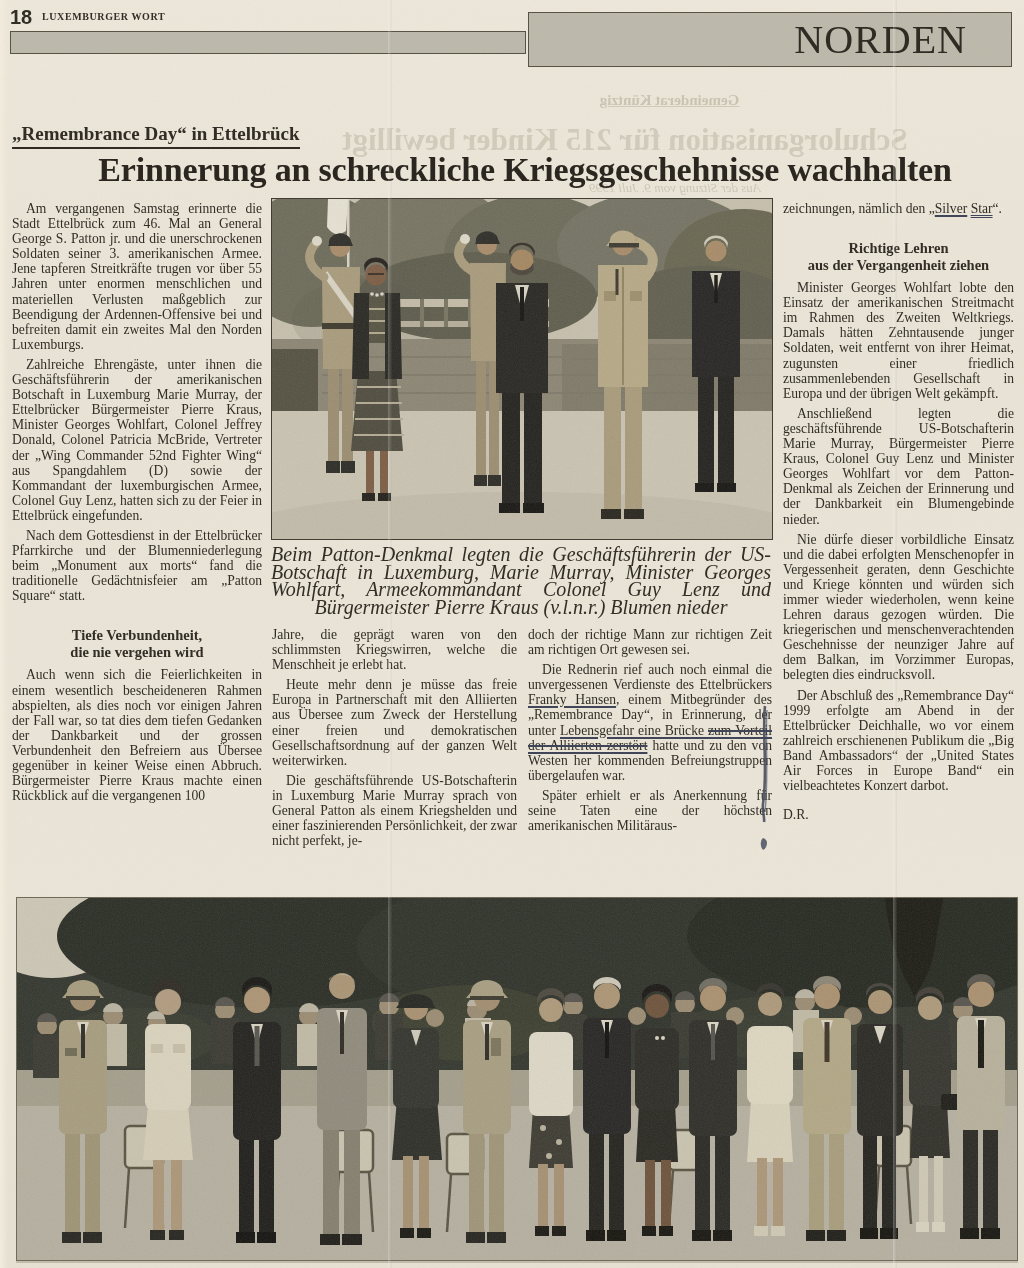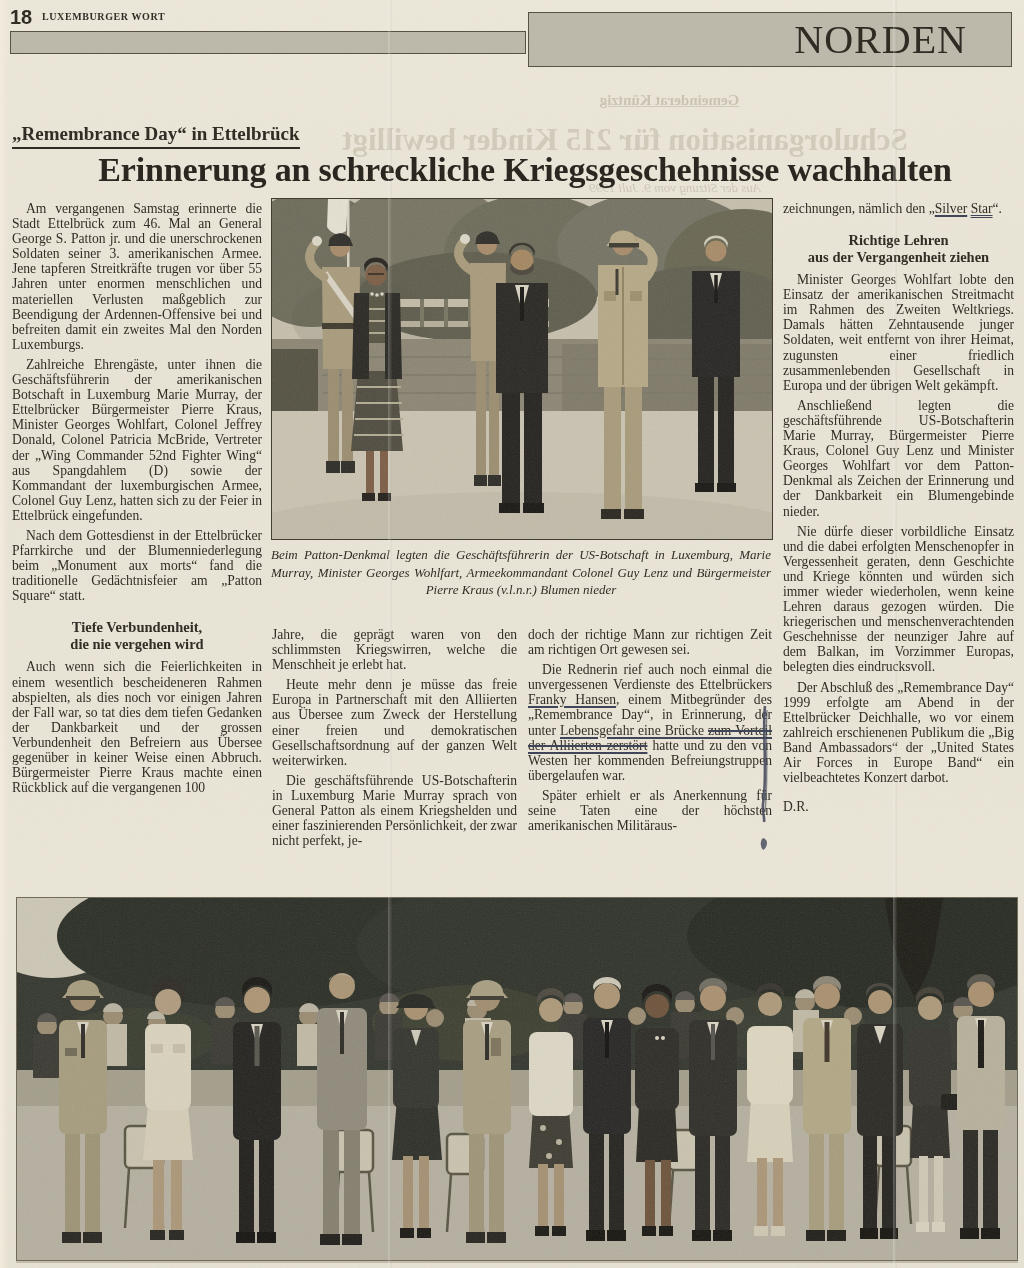--- a/index.html
+++ b/index.html
@@ -25,34 +25,34 @@
   .g3{left:555px;top:180px;width:240px;font-size:13px;font-style:italic;text-align:center;opacity:.45;}
   
   .kicker{left:12px;top:106px;font-weight:bold;font-size:19px;
           border-bottom:2px solid #2c2820;padding-bottom:2px;margin-top:17px;}
   .headline{left:0;top:138px;width:1024px;text-align:center;font-weight:bold;
             font-size:34px;color:#27231c;letter-spacing:-.2px;}
   
   .col{font-size:13.6px;line-height:15.1px;text-align:justify;}
   .col p{margin:0 0 5px 0;}
   .col p.ind{text-indent:14px;}
-  .subhead{font-weight:bold;font-size:14.5px;text-align:center;margin:16px 0 6px;
+  .subhead{font-weight:bold;font-size:14.5px;text-align:center;margin:24px 0 6px;
            white-space:pre-line;line-height:17px;}
   .col1{left:12px;top:201px;width:250px;}
   .col2{left:272px;top:627px;width:245px;}
   .col3{left:528px;top:627px;width:244px;}
   .col4{left:783px;top:201px;width:231px;}
   .byline{padding-right:6px;margin-top:14px;}
   
   .pen-u{text-decoration:underline;text-decoration-color:#3d4356;text-decoration-thickness:1.8px;text-underline-offset:2px;}
   .pen-u2{text-decoration-line:underline line-through;text-decoration-color:#3d4356;text-decoration-thickness:1.6px;text-underline-offset:2px;}
   .pen-du{text-decoration:underline double;text-decoration-color:#3d4356;text-decoration-thickness:1.4px;text-underline-offset:2px;margin-top:26px;}
   
   .photo1{left:271px;top:198px;width:500px;height:340px;border:1.5px solid #3e3a2e;background:#c7bfac;}
-  .caption{left:271px;top:546px;width:500px;font-style:italic;font-size:13px;line-height:17.5px;
+  .caption{left:271px;top:546px;width:500px;font-style:italic;font-size:20px;line-height:17.5px;
            text-align:justify;text-align-last:center;}
   .photo2{left:16px;top:897px;width:1000px;height:362px;border:1px solid #6e6857;background:#30332a;
           box-shadow:0 2px 0 rgba(90,80,60,.25);}
   figure{margin:0;}
   svg{display:block;}
   
   .crease{top:0;height:1268px;width:4px;pointer-events:none;
           background:linear-gradient(90deg,rgba(255,255,255,.45),rgba(120,108,85,.14));}
   .cr1{left:388px;opacity:.5;} .cr2{left:893px;opacity:.6;}
   .edge-l{left:0;top:0;width:8px;height:1268px;background:linear-gradient(90deg,#f4edde,rgba(244,237,222,0));}

